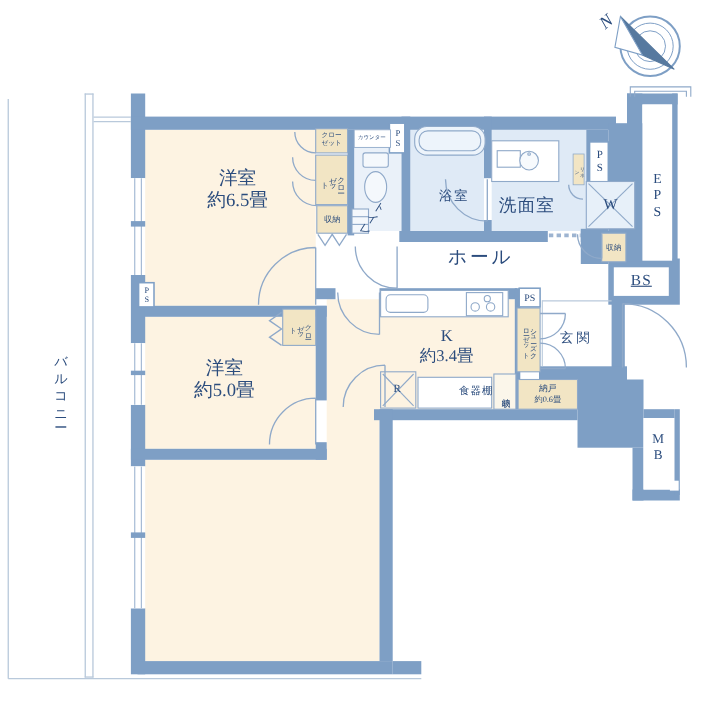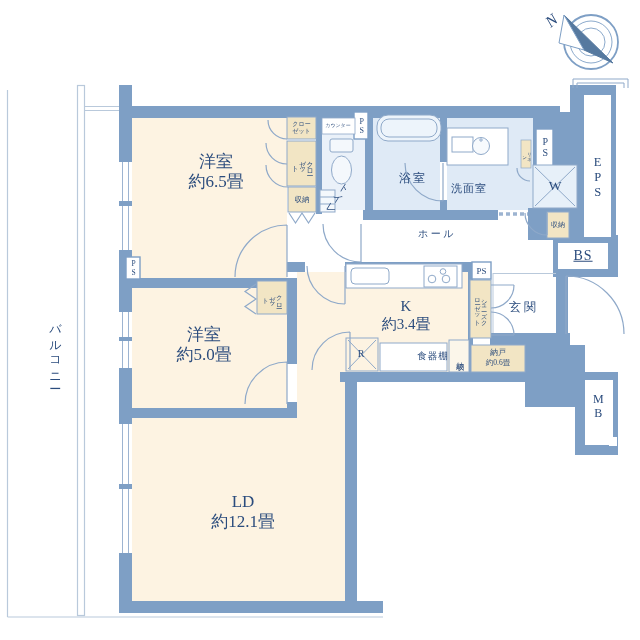--- a/index.html
+++ b/index.html
@@ -182,32 +182,28 @@
 </svg>
 
   <div class="lbl" style="left:216px;top:172px;font-size:17px;">
     <span>洋室</span>
     <span>約6.5畳</span>
   </div>
   <div class="lbl" style="left:204px;top:345px;font-size:17px;">
     <span>洋室</span>
     <span>約5.0畳</span>
   </div>
-  <div class="lbl" style="left:243px;top:512px;font-size:17px;">
-    <span>LD</span>
-    <span>約12.1畳</span>
-  </div>
   <div class="lbl" style="left:406px;top:316px;font-size:15px;">
     <span>K</span>
     <span>約3.4畳</span>
   </div>
   <div class="lbl" style="left:402px;top:178px;font-size:12px;letter-spacing:2px;margin-left:11px;">浴室</div>
-  <div class="lbl" style="left:469px;top:188px;font-size:11px;letter-spacing:1px;">洗面室</div>
+  <div class="lbl" style="left:479px;top:188px;font-size:16px;letter-spacing:1px;">洗面室</div>
   <div class="lbl v rot" style="left:341px;top:193px;font-size:10.5px;height:40px;">トイレ</div>
-  <div class="lbl" style="left:437px;top:234px;font-size:10px;letter-spacing:2.5px;">ホール</div>
+  <div class="lbl" style="left:437px;top:234px;font-size:17px;letter-spacing:2.5px;">ホール</div>
   <div class="lbl" style="left:524px;top:307px;font-size:12px;letter-spacing:3px;">玄関</div>
   <div class="lbl" style="left:498px;top:358px;font-size:8px;line-height:1.25;">
     <span>納戸</span>
     <span style="font-size:7.5px;">約0.6畳</span>
   </div>
   <div class="lbl v" style="left:55px;top:350px;font-size:12px;height:110px;letter-spacing:3px;">バルコニー</div>
 
   <div class="lbl wrap" style="left:301.5px;top:128px;font-size:6px;width:20px;">クローゼット</div>
   <div class="lbl v" style="left:301.5px;top:163.5px;font-size:7px;height:23px;">クローゼット</div>
   <div class="lbl v" style="left:272px;top:297.5px;font-size:6.5px;height:21px;">クローゼット</div>

